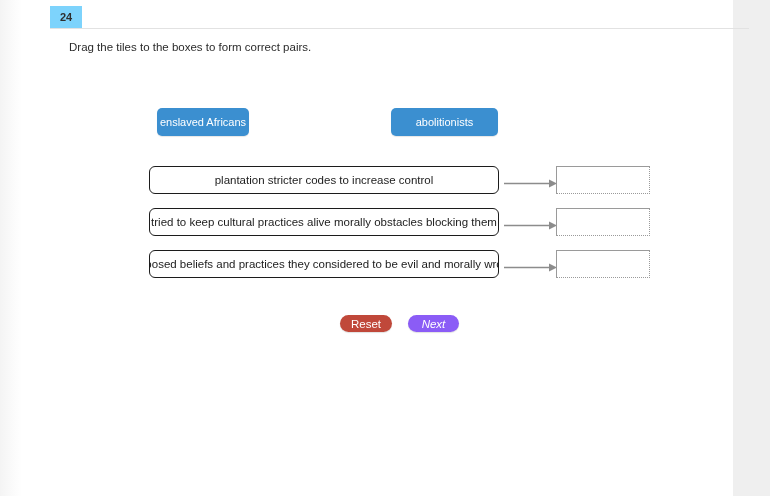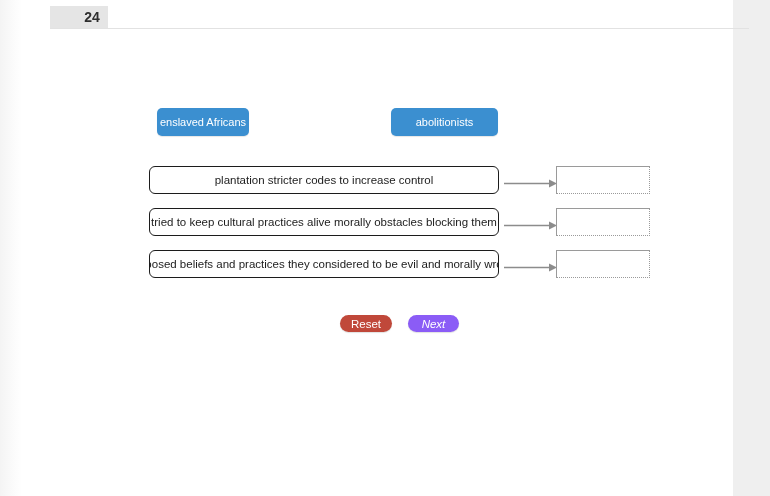--- a/index.html
+++ b/index.html
@@ -57,28 +57,27 @@
     height: 23px;
     border-bottom: 1px solid #e2e2e2;
     box-sizing: border-box;
   }
   .q-tab {
     position: absolute;
     left: 28px;
     top: 6px;
     width: 32px;
     height: 22px;
-    background: #e5e5e5;
-    display: flex;
-    align-items: center;
-    justify-content: center;
-    font-size: 14px;
+    background: #7dd3fc;
+    display: flex;
+    align-items: center;
+    justify-content: center;
+    font-size: 11px;
     font-weight: bold;
     color: #2e2e2e;
-    padding-left: 26px;
   }
 
   
   .instr {
     position: absolute;
     left: 47px;
     font-size: 11.5px;
     color: #2b2b2b;
     white-space: nowrap;
   }
@@ -191,20 +190,21 @@
 <div id="page">
 
   <div class="card-left-shade"></div>
   <div class="card-right-shade"></div>
 
   <div class="card">
 
     <div class="tab-strip"></div>
     <div class="q-tab">24</div>
 
+    <div class="instr instr-1">Drag the tiles to the boxes to form correct pairs.</div>
 
     <div class="tile tile-0">enslaved Africans</div>
     <div class="tile tile-2">abolitionists</div>
 
     <div class="pair-row pair-row-0">
       <div class="prompt-box">plantation stricter codes to increase control</div>
       <div class="arrow">
         <svg width="53" height="11" viewBox="0 0 53 11" xmlns="http://www.w3.org/2000/svg">
           <line x1="0" y1="5.5" x2="45" y2="5.5" stroke="#8c8c8c" stroke-width="1.4"></line>
           <polygon points="45,1.5 53,5.5 45,9.5" fill="#8c8c8c"></polygon>

